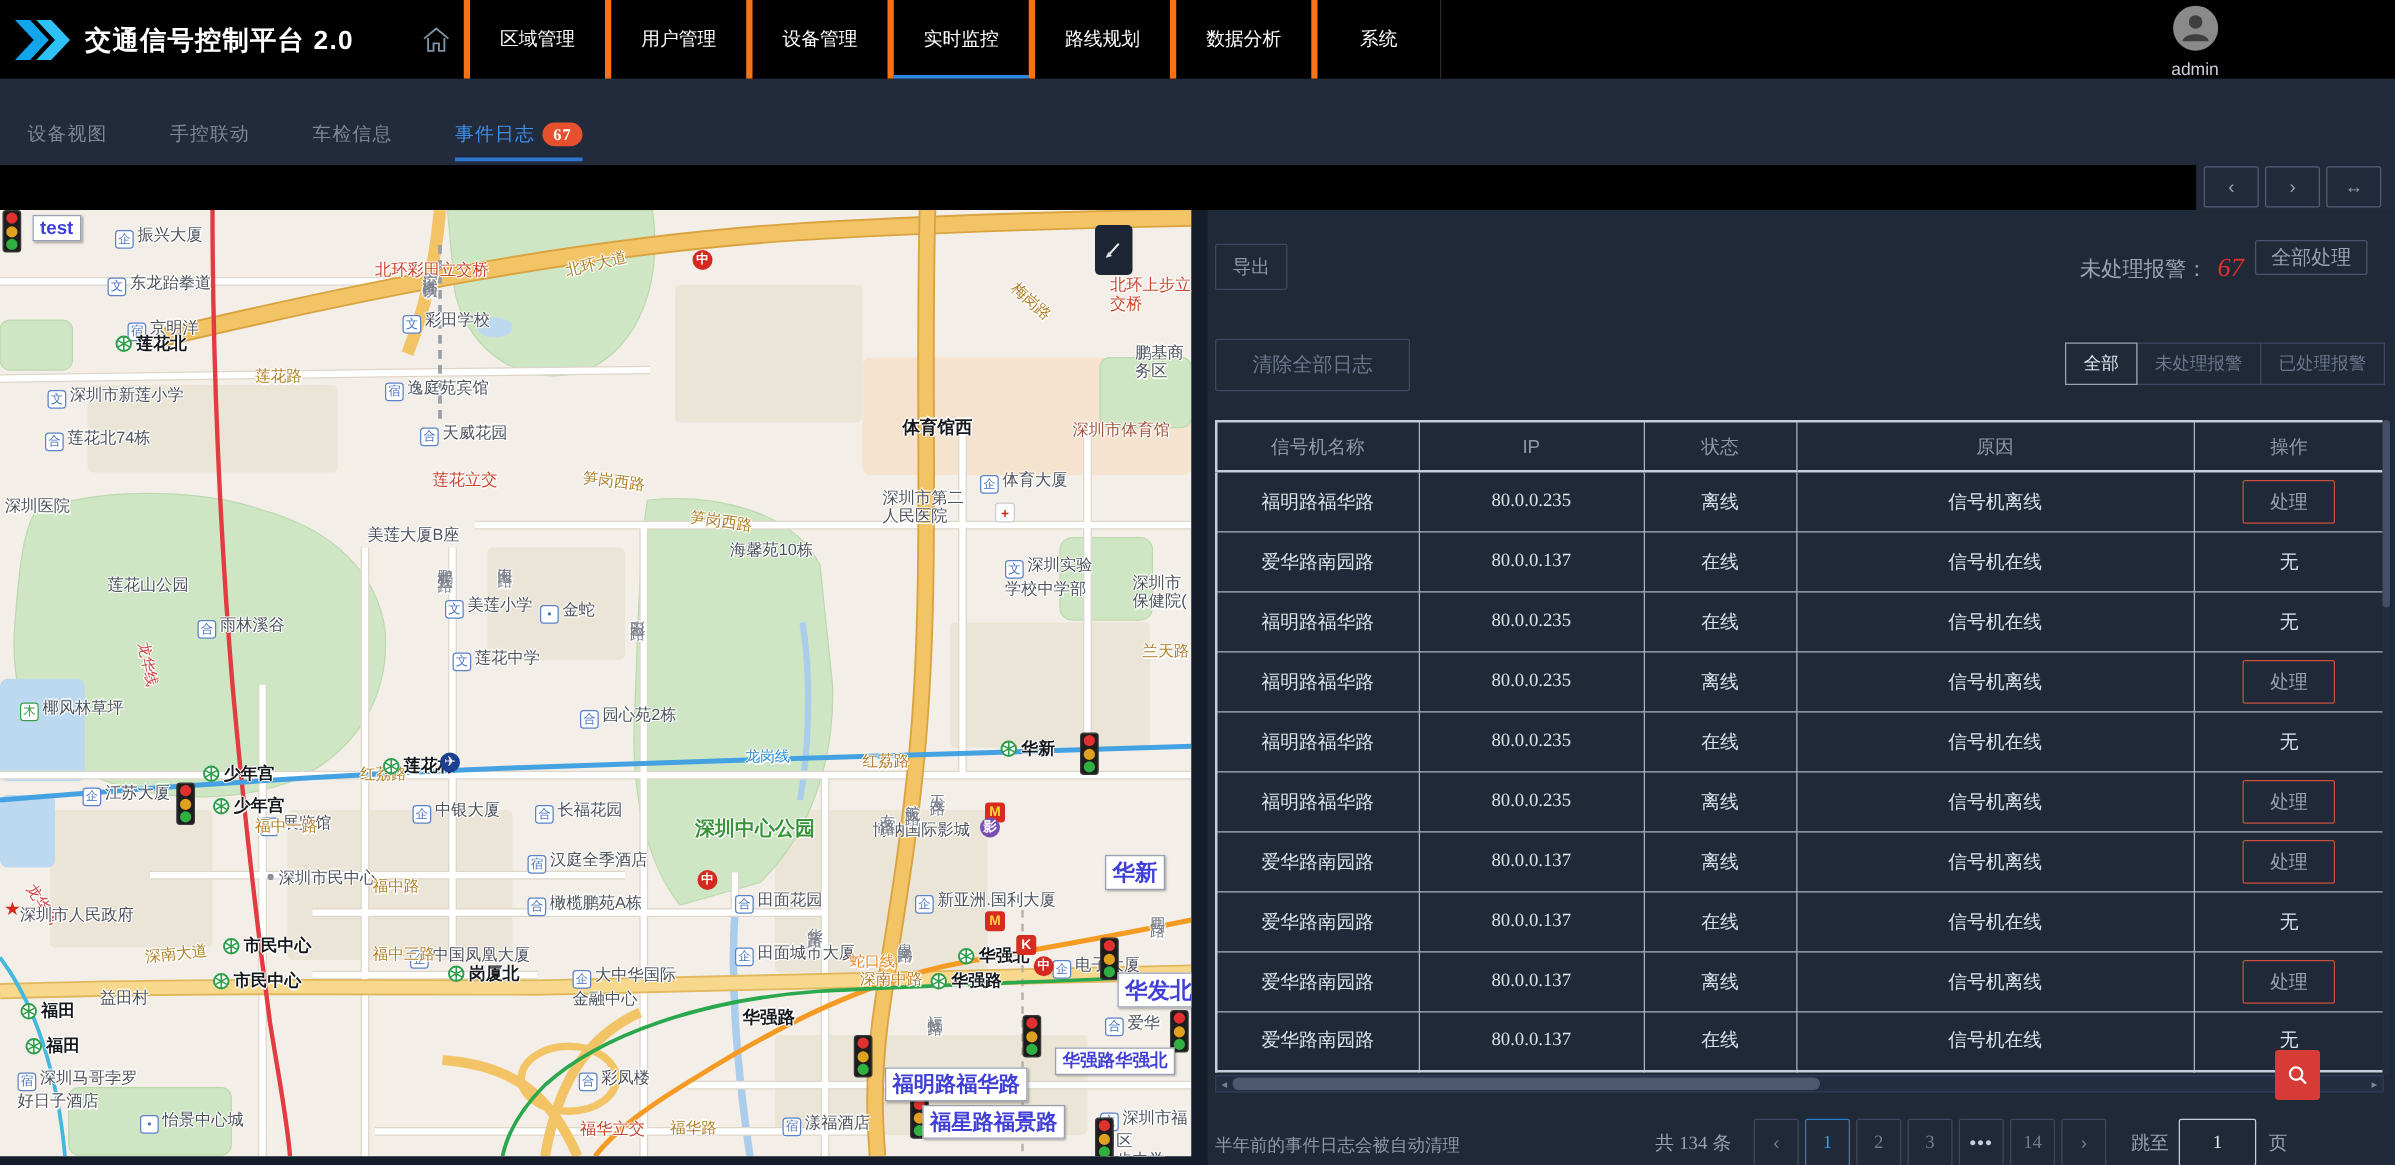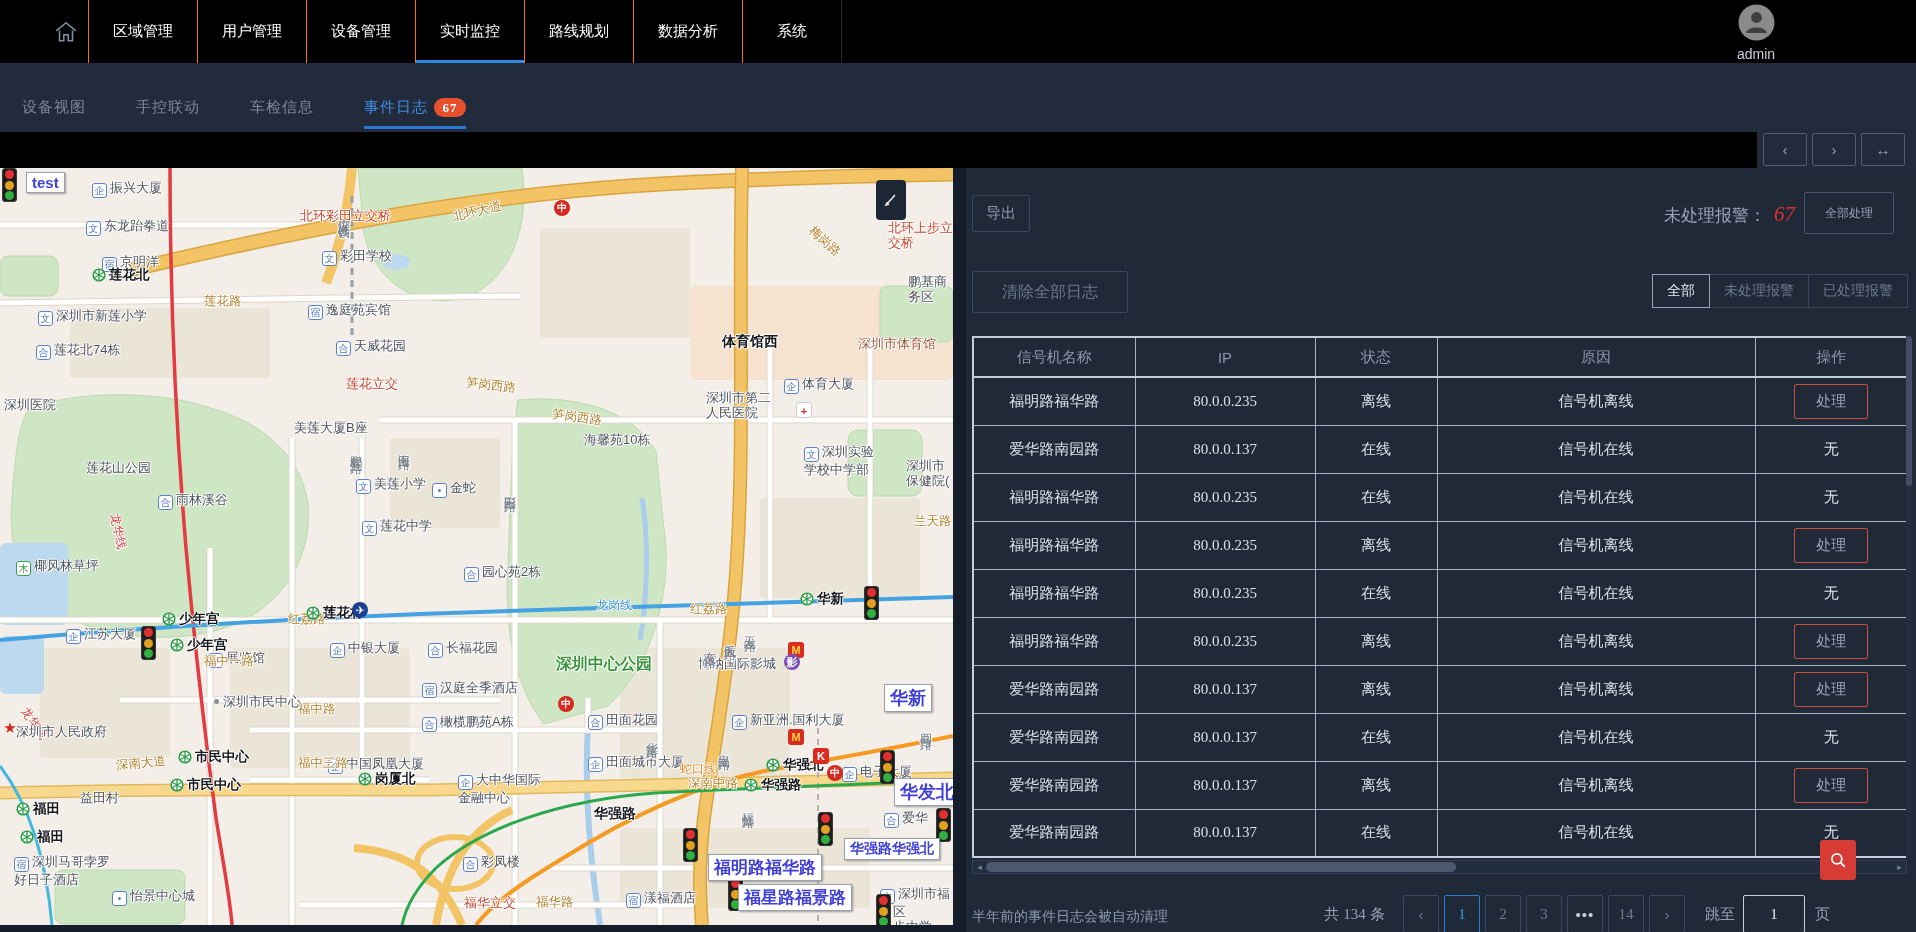--- a/index.html
+++ b/index.html
@@ -8,21 +8,21 @@
   .num { font-family:"Liberation Serif","DejaVu Serif",serif; }
 
   
   .header { position:absolute; left:0; top:0; width:1916px; height:63px; background:#000;
     display:flex; align-items:center; }
   .logo { display:flex; align-items:center; gap:10px; padding-left:12px; }
   .app-title { color:#fff; font-size:21px; font-weight:bold; letter-spacing:1px; }
   .home-ico { margin-left:52px; margin-right:8px; display:flex; align-items:center; }
   .main-nav { display:flex; height:63px; }
   .nav-item { display:flex; align-items:center; padding:0 24px; color:#fff; font-size:15px;
-    border-left:1px solid #f97316; cursor:pointer; position:relative; }
+    border-left:5px solid #f97316; cursor:pointer; position:relative; }
   .nav-item:last-child { border-right:1px solid #2b2b2b; padding:0 34px; }
   .nav-item.active::after { content:""; position:absolute; left:0; right:0; bottom:0; height:3px; background:#2e8ae0; }
   .admin-box { position:absolute; left:1723px; top:4px; width:66px; text-align:center; }
   .admin-name { color:#c9ced8; font-size:14px; margin-top:1px; }
 
   
   .tabbar { position:absolute; left:0; top:63px; width:1916px; height:69px; background:#222b3c;
     display:flex; align-items:flex-end; padding:0 0 12px 22px; gap:50px; }
   .tab { display:flex; align-items:center; gap:6px; color:#7e8798; font-size:15px; letter-spacing:1px;
     cursor:pointer; padding-bottom:9px; margin-bottom:-9px; border-bottom:3px solid transparent; }
@@ -116,20 +116,27 @@
   .pbox.dots { color:#c8cfdb; letter-spacing:1px; }
   .jump-label { color:#98a2b4; font-size:15px; margin-left:12px; }
   .jump-input { width:62px; height:38px; border:1px solid #c6cdd9; background:transparent; color:#e8ecf2;
     text-align:center; font-size:15px; border-radius:2px; outline:none;
     font-family:"Liberation Serif","DejaVu Serif",serif; }
 </style>
 </head>
 <body>
 
 <div class="header">
+  <div class="logo">
+    <svg width="46" height="32" viewBox="0 0 46 32">
+      <polygon points="0,0 12,0 27,16 12,32 0,32 15,16" fill="#12a5ee"></polygon>
+      <polygon points="17,0 29,0 44,16 29,32 17,32 32,16" fill="#2fc0f5"></polygon>
+    </svg>
+    <span class="app-title">交通信号控制平台 2.0</span>
+  </div>
   <div class="home-ico">
     <svg width="28" height="26" viewBox="0 0 24 24" fill="none" stroke="#7e92a8" stroke-width="1.4">
       <path d="M3 11 L12 3.5 L21 11"></path>
         <path d="M6 10.5 V20 H10 V14.5 H14 V20 H18 V10.5"></path>
     </svg>
   </div>
   <div class="main-nav">
       <div class="nav-item">区域管理</div>
       <div class="nav-item">用户管理</div>
       <div class="nav-item">设备管理</div>
@@ -477,21 +484,21 @@
       </svg>
   </div>
 </div>
 
 <div class="panel">
   <button class="btn-outline" style="left:6px;top:27px;width:58px;height:37px">导出</button>
   <div class="alarm-line">
     <span class="alarm-label">未处理报警：</span>
     <span class="alarm-count num">67</span>
   </div>
-  <button class="btn-outline" style="right:22px;top:24px;width:90px;height:42px;border-color:#49556e;color:#98a2b4;font-size:12px">全部处理</button>
+  <button class="btn-outline" style="right:22px;top:24px;width:90px;height:28px;border-color:#49556e;color:#98a2b4;font-size:16px">全部处理</button>
 
   <button class="btn-outline" style="left:6px;top:103px;width:156px;height:42px;color:#6c778e;font-size:16px">清除全部日志</button>
   <div class="filters">
       <div class="filter-btn active">全部</div>
       <div class="filter-btn">未处理报警</div>
       <div class="filter-btn">已处理报警</div>
     </div>
 
   <table class="events">
     <colgroup>

